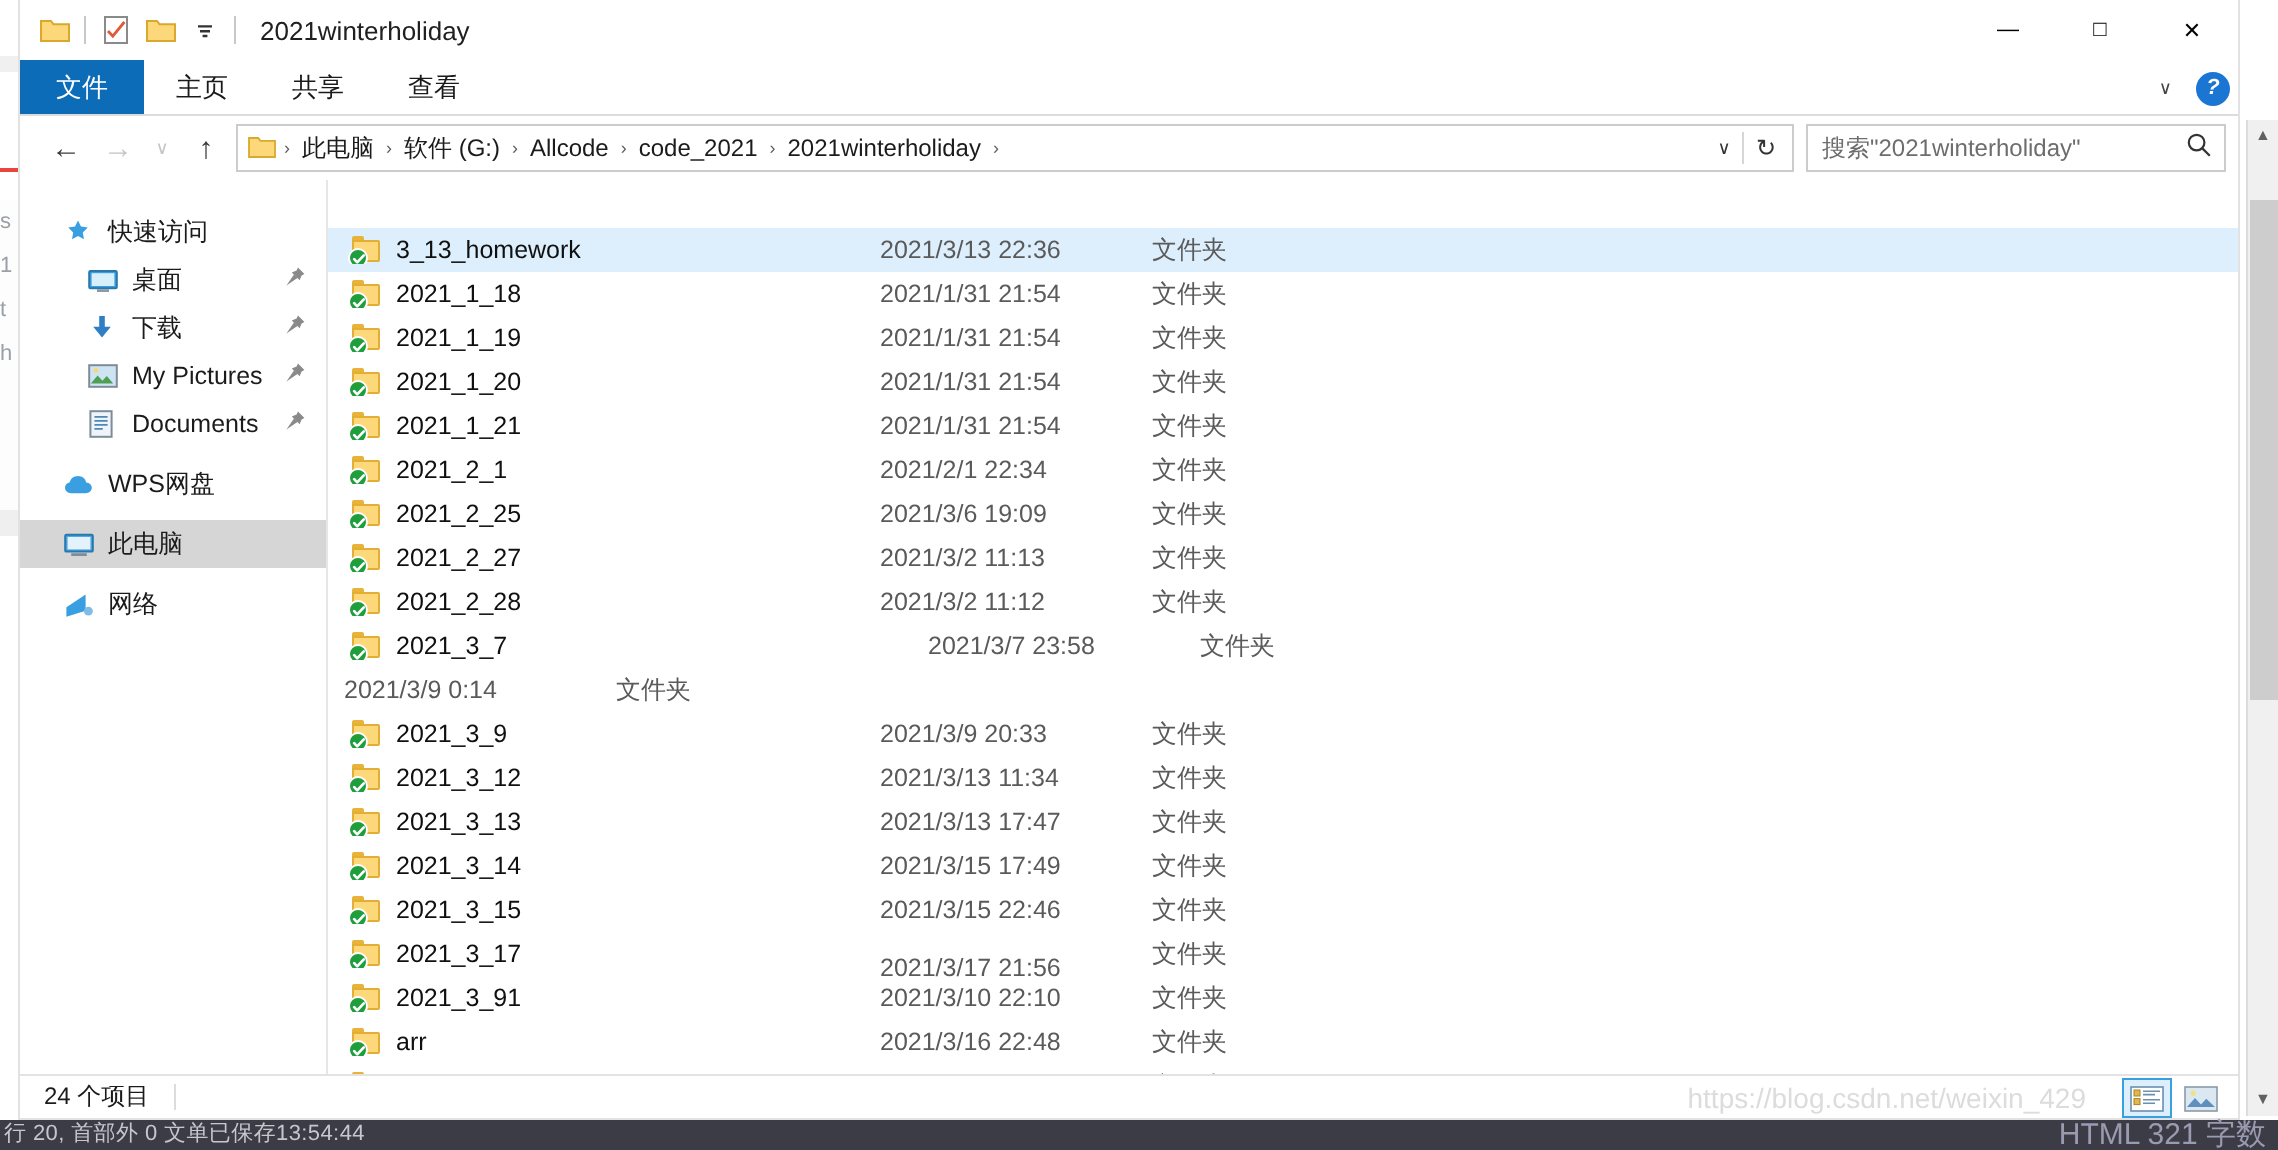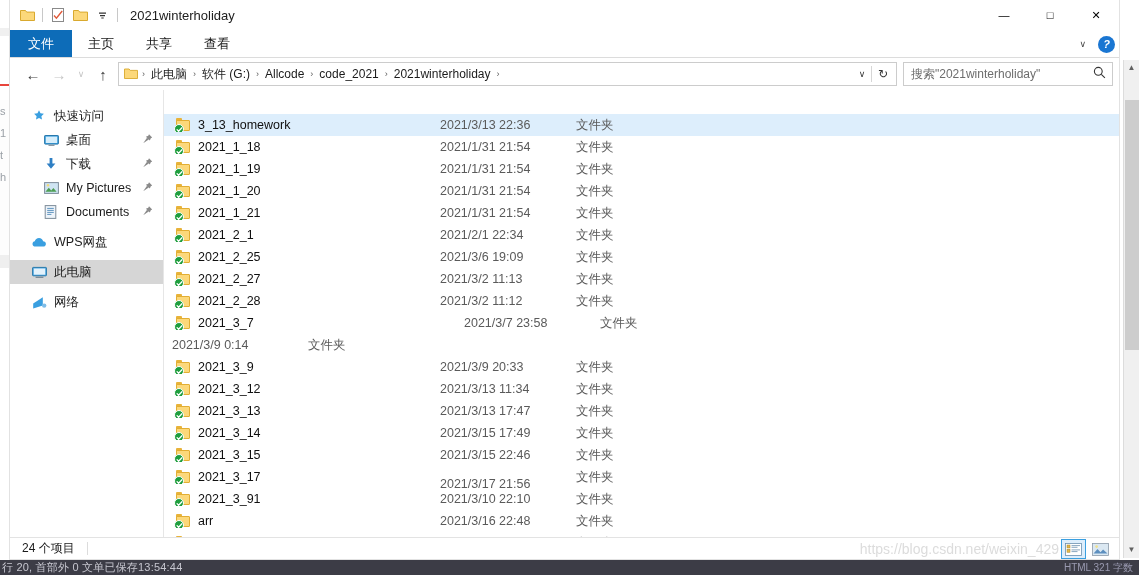--- a/index.html
+++ b/index.html
@@ -50,21 +50,21 @@
   }
   #bg-bottom-strip {
     position: absolute; left: 0; bottom: 0; width: 1139px; height: 15px;
     background: #3c3c46; color: #c6c6cf; font-size: 11px;
     white-space: nowrap; overflow: hidden;
     padding-left: 2px; line-height: 15px;
     letter-spacing: 0.2px;
   }
   #bg-bottom-right-text {
     position: absolute; right: 6px; bottom: 0px; height: 15px;
-    color: #9a9ab0; font-size: 10px; line-height: 15px;
+    color: #9a9ab0; font-size: 15px; line-height: 15px;
   }
 
   
   #explorer {
     position: absolute; left: 9px; top: 0px;
     width: 1111px; height: 560px;
     background: #c4b5fd;
     border-left: 1px solid #e2e2e2;
     border-right: 1px solid #e2e2e2;
     border-bottom: 1px solid #e2e2e2;
@@ -262,21 +262,21 @@
     display: flex; align-items: center; gap: 2px;
   }
   .view-btn {
     width: 25px; height: 20px; display: flex; align-items: center;
     justify-content: center;
   }
   .view-btn.active { border: 1px solid #3a9fe0; background: #ddeefc; }
 
   
   #watermark {
-    position: absolute; right: 60px; bottom: 2px;
+    position: absolute; right: 76px; bottom: 2px;
     font-size: 14px; color: #dcdcdc; white-space: nowrap;
     pointer-events: none;
   }
 </style>
 </head>
 <body>
 
 <div id="bg-left-strip"></div>
 <div id="bg-left-text">
     <div>s</div>

